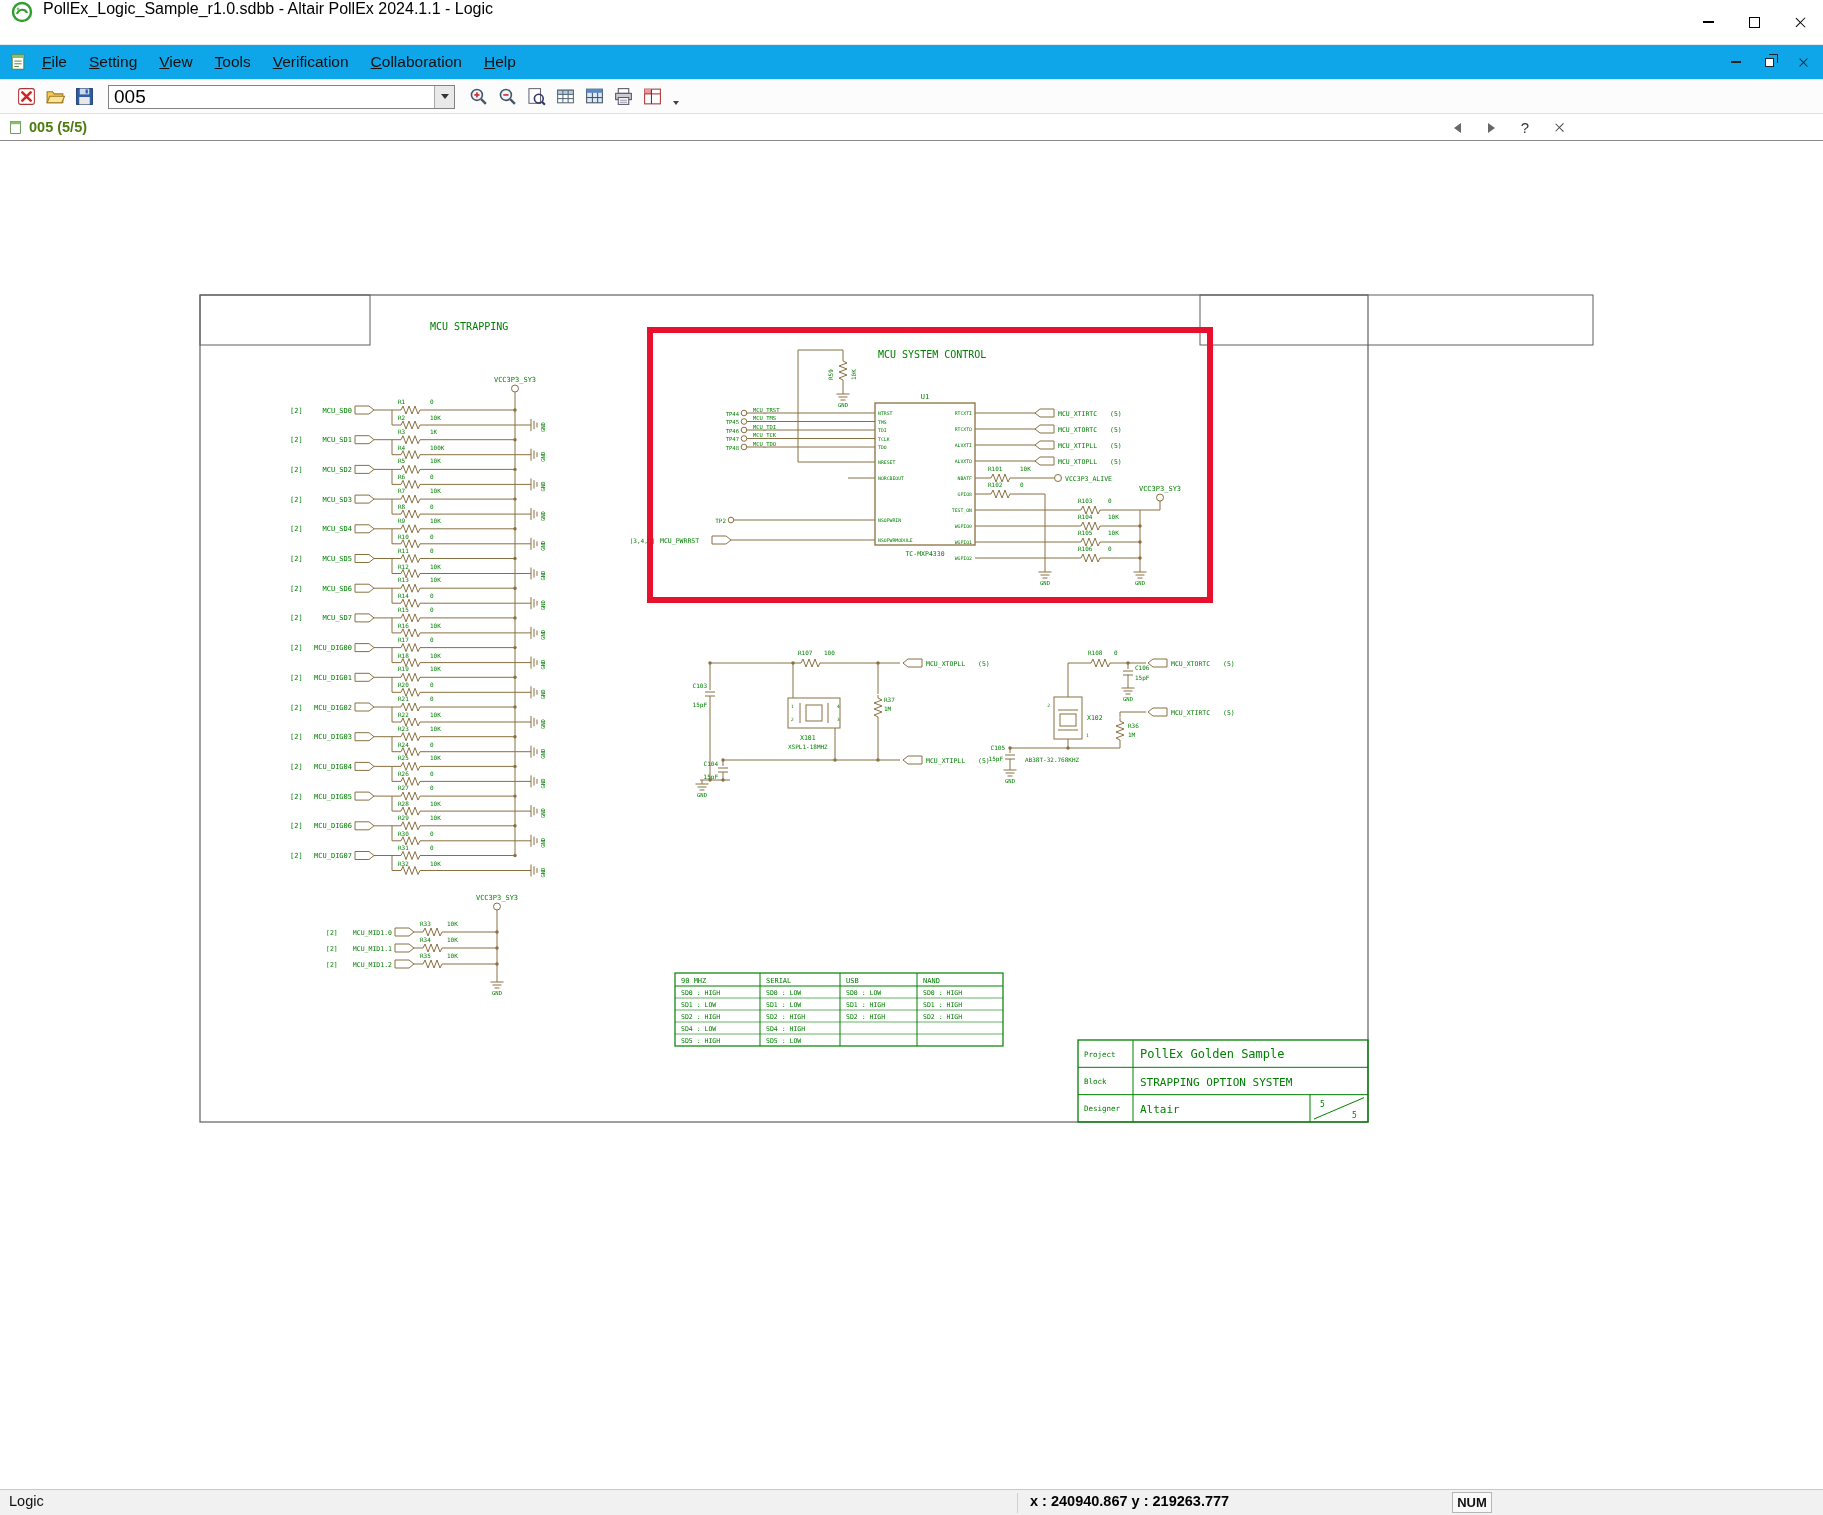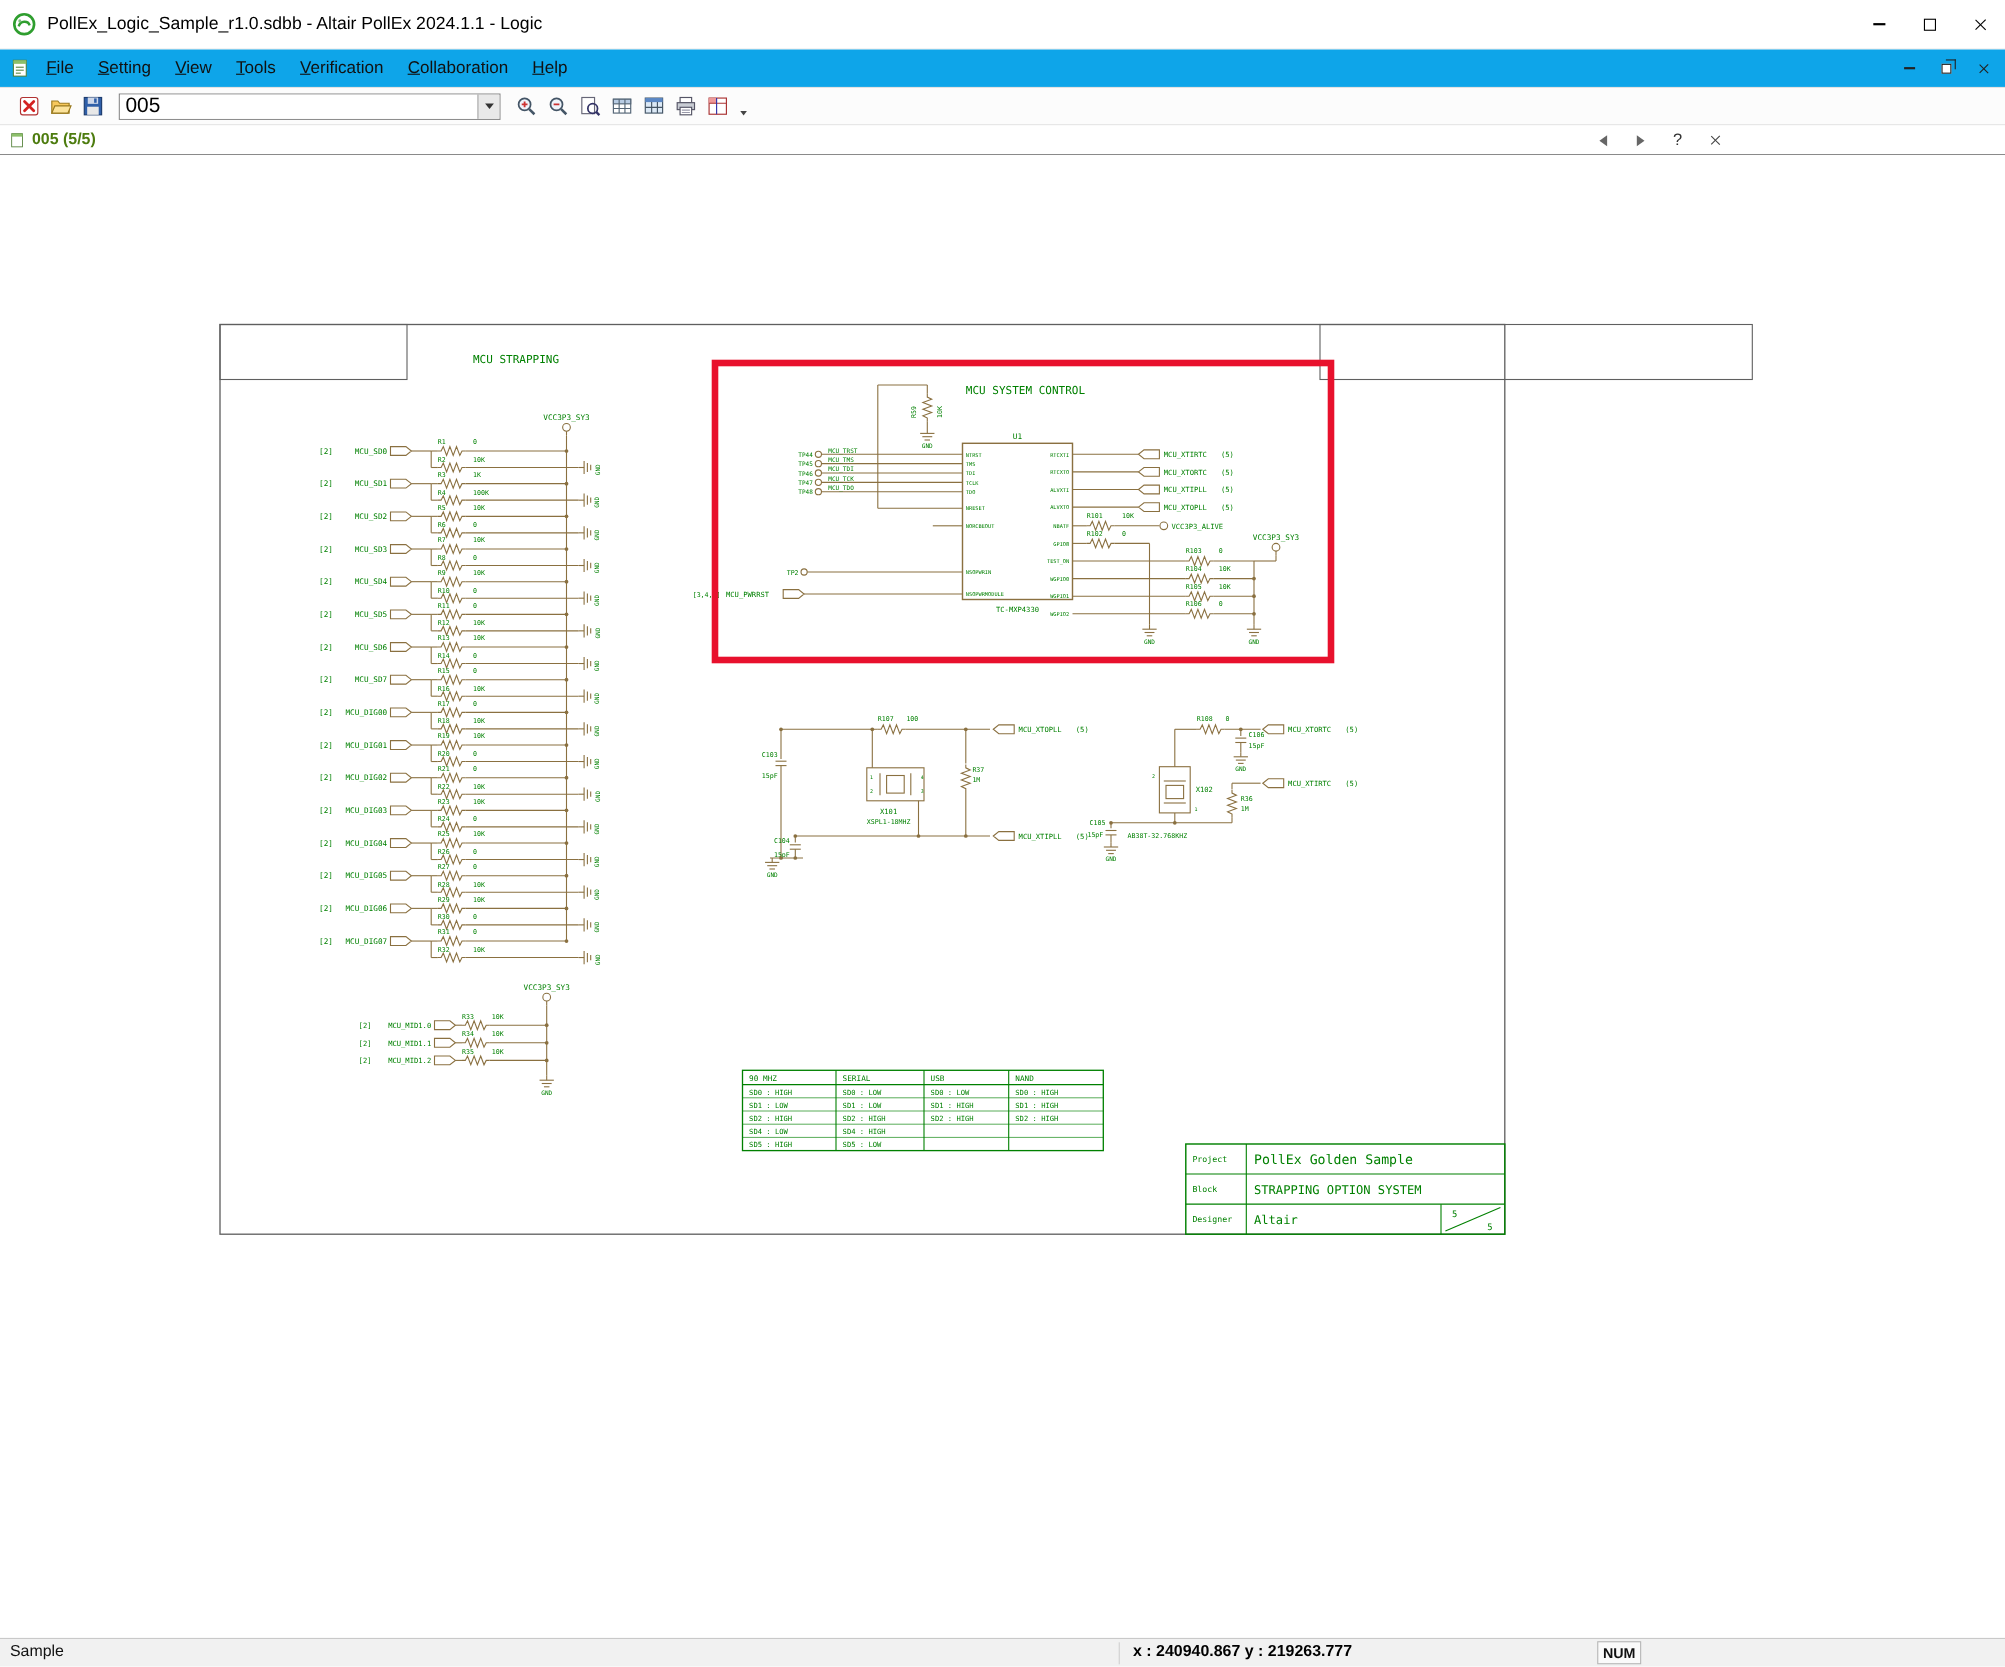--- a/index.html
+++ b/index.html
@@ -1,18 +1,18 @@
 <!DOCTYPE html>
 <html><head>
 <meta charset="utf-8">
 <style>
 *{margin:0;padding:0;box-sizing:border-box}
 html,body{width:1823px;height:1515px;background:#fff;font-family:"Liberation Sans",sans-serif;overflow:hidden}
 
-.titlebar{position:absolute;top:0;left:0;width:1823px;height:45px;background:#fff;border-bottom:1px solid #ececec;display:flex;align-items:center}
+.titlebar{position:absolute;top:0;left:0;width:1823px;height:45px;background:#fff;border-bottom:1px solid #ececec;display:flex;}
 .app-icon{margin-left:10px;width:24px;height:24px;display:inline-flex}
 .title-text{margin-left:9px;font-size:16px;color:#000;white-space:nowrap}
 .win-controls{margin-left:auto;display:flex;height:100%}
 .wbtn{width:46px;height:100%;display:flex;align-items:center;justify-content:center;cursor:pointer}
 .ico-min{width:11px;height:1.6px;background:#000;display:block}
 .ico-max{width:11px;height:11px;border:1.3px solid #000;display:block}
 .ico-x{position:relative;width:13px;height:13px;display:block}
 .ico-x::before,.ico-x::after{content:"";position:absolute;left:6px;top:0;width:1.4px;height:13px;background:#000}
 .ico-x::before{transform:rotate(45deg)}.ico-x::after{transform:rotate(-45deg)}
 
@@ -903,16 +903,16 @@
         <text x="1320" y="1106.6666666666667" fill="#008000" font-size="8" text-anchor="start">5</text>
         <text x="1352" y="1118" fill="#008000" font-size="8" text-anchor="start">5</text>
       </g>
       <g>
         <rect x="650" y="330" width="560" height="270" stroke="#e8112d" stroke-width="6" fill="none"></rect>
       </g>
     </svg>
 </div>
 
 <div class="statusbar">
-  <span class="sb-ready">Sample</span>
+  <span class="sb-ready">Logic</span>
   <span class="sb-coords">x : 240940.867  y : 219263.777</span>
   <span class="sb-num">NUM</span>
 </div>
 
 </body></html>

